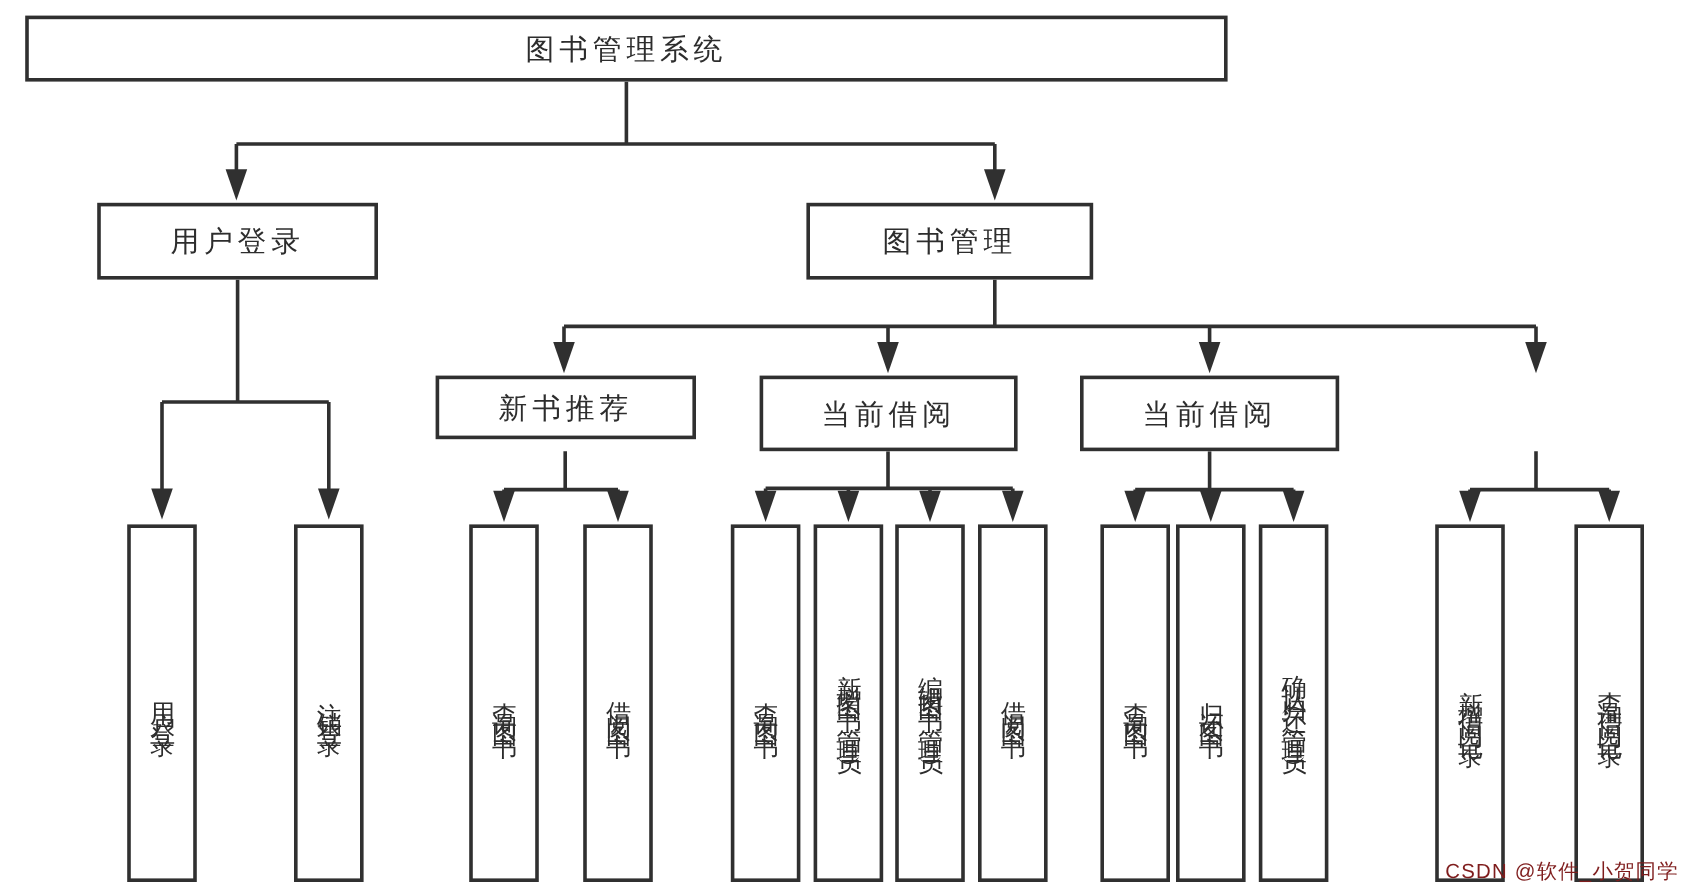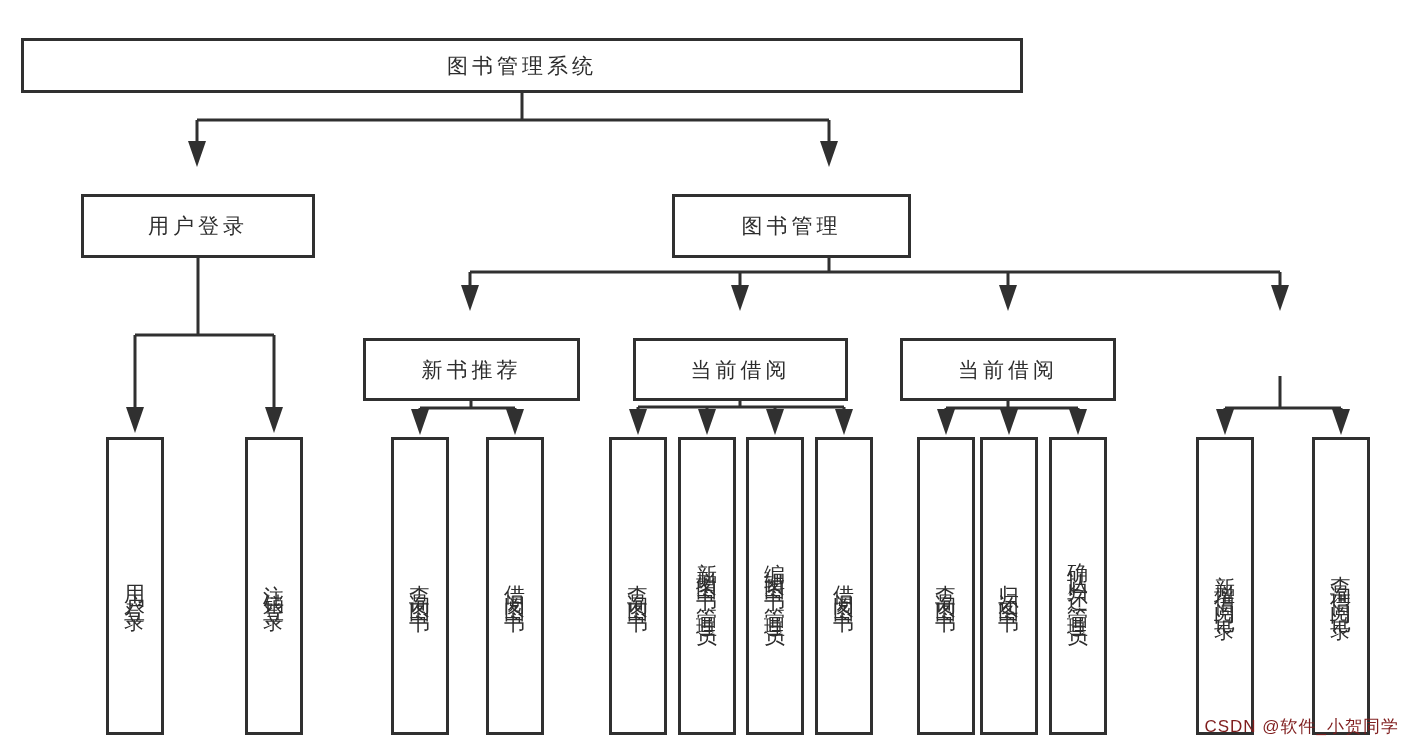--- a/index.html
+++ b/index.html
@@ -6,21 +6,21 @@
   .canvas{
     position:relative;width:1405px;height:747px;background:#fff;
     font-family:"Liberation Sans","DejaVu Sans",sans-serif;overflow:hidden;
   }
   .wires{position:absolute;left:0;top:0;z-index:0;}
   .box{
     position:absolute;box-sizing:border-box;border:3px solid #303030;background:#fff;
     display:flex;align-items:center;justify-content:center;
     color:#2d2d2d;z-index:1;
   }
-  .h-label{font-size:21px;letter-spacing:4px;white-space:nowrap;margin-top:25px;}
+  .h-label{font-size:24px;letter-spacing:4px;white-space:nowrap;}
   .leaf{
     top:437px;width:58px;height:298px;
     writing-mode:vertical-rl;text-orientation:mixed;
     font-size:21px;letter-spacing:9px;line-height:1;
   }
   .watermark{
     position:absolute;z-index:2;top:715px;right:6px;
     font-size:17px;letter-spacing:1px;color:#7f1d1d;white-space:nowrap;
   }
 </style>
@@ -60,21 +60,21 @@
       <polygon points="1216,409 1234,409 1225,435"></polygon>
       <polygon points="1332,409 1350,409 1341,435"></polygon>
     </g>
   </svg>
 
   <div class="box h-label" style="left:21px;top:13px;width:1002px;height:55px">图书管理系统</div>
 
   <div class="box h-label" style="left:81px;top:169px;width:234px;height:64px">用户登录</div>
   <div class="box h-label" style="left:672px;top:169px;width:239px;height:64px">图书管理</div>
 
-  <div class="box h-label" style="left:363px;top:313px;width:217px;height:63px">新书推荐</div>
+  <div class="box h-label" style="left:363px;top:313px;width:217px;height:53px">新书推荐</div>
   <div class="box h-label" style="left:633px;top:313px;width:215px;height:63px">当前借阅</div>
   <div class="box h-label" style="left:900px;top:313px;width:216px;height:63px">当前借阅</div>
 
   <div class="box leaf" style="left:106px">用户登录</div>
   <div class="box leaf" style="left:245px">注销登录</div>
   <div class="box leaf" style="left:391px">查询图书</div>
   <div class="box leaf" style="left:486px">借阅图书</div>
   <div class="box leaf" style="left:609px">查询图书</div>
   <div class="box leaf" style="left:678px">新增图书（管理员）</div>
   <div class="box leaf" style="left:746px">编辑图书（管理员）</div>

